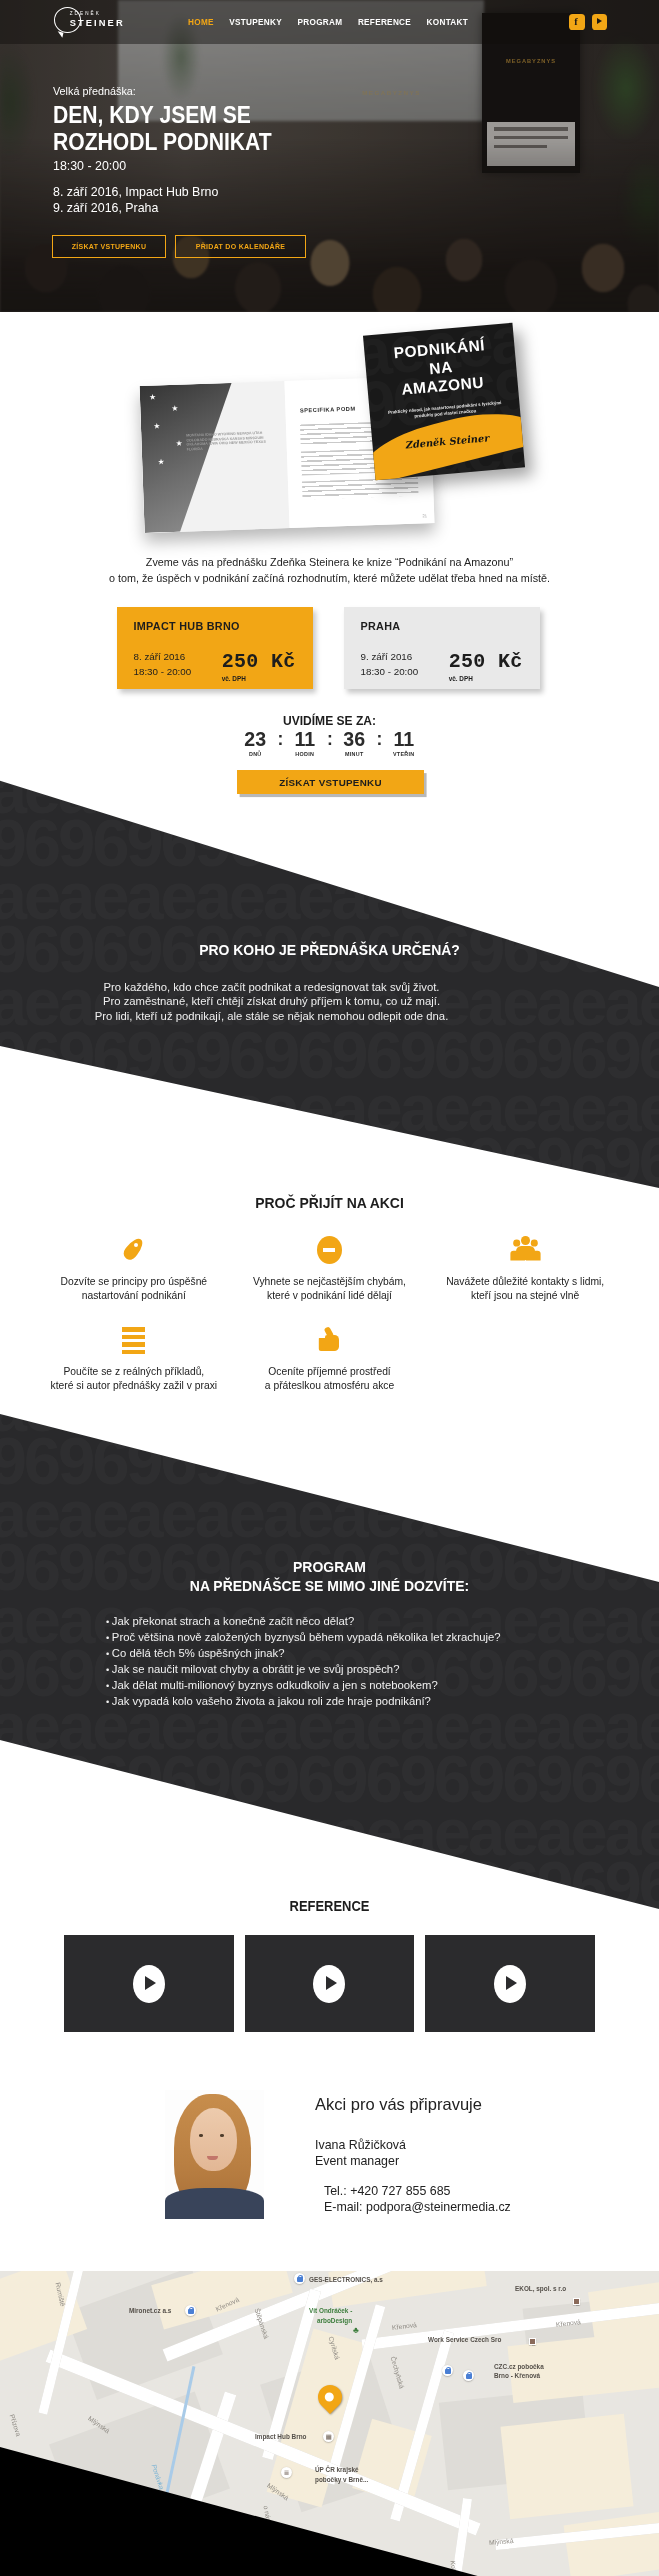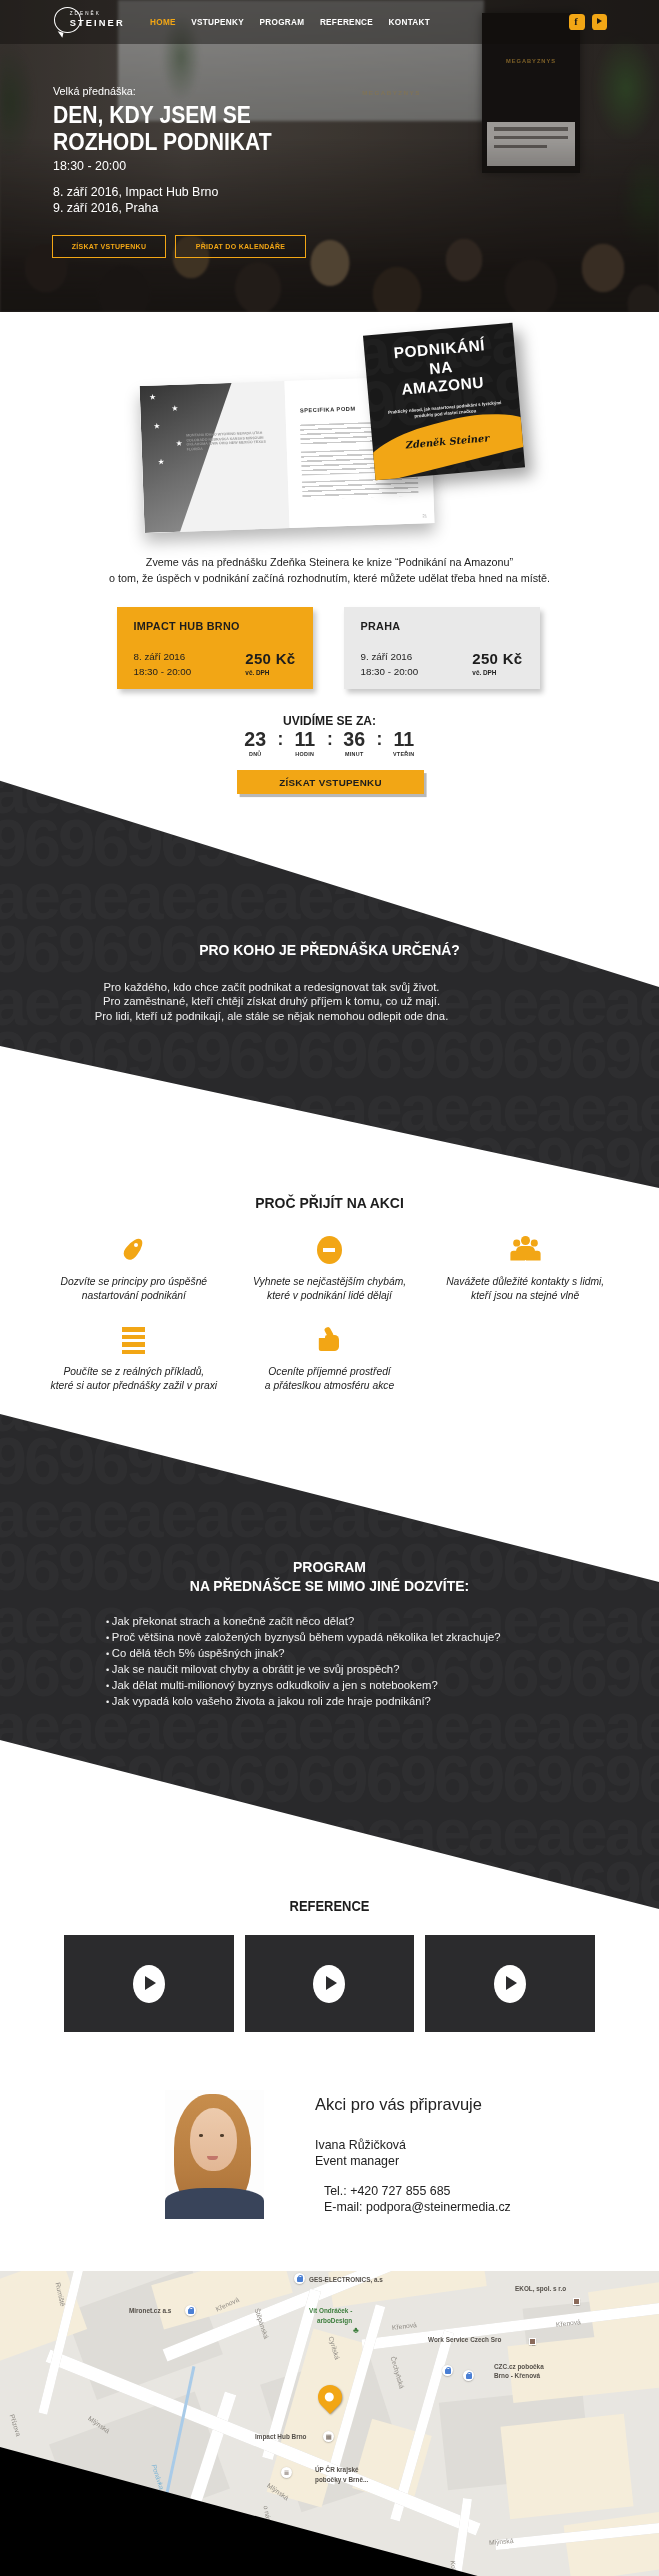--- a/index.html
+++ b/index.html
@@ -44,21 +44,21 @@
   .logo-wrap{position:absolute;left:54px;top:7.2px;display:flex;align-items:center;}
   .logo-bubble{width:25px;height:24px;border:1.5px solid #fff;border-radius:50%;position:relative;}
   .logo-bubble::after{content:"";position:absolute;left:2.1px;bottom:-4.6px;width:0;height:0;
     border-left:6.2px solid transparent;border-top:5.7px solid #fff;transform:rotate(14deg);}
   .logo-text{margin-left:-11.3px;color:#fff;line-height:1;}
   .logo-top{display:block;font-size:4.6px;letter-spacing:2.1px;margin-bottom:1.5px;}
   .logo-bottom{display:block;font-size:9.3px;font-weight:700;letter-spacing:2.1px;}
   #main-nav{position:absolute;left:150px;top:0;height:44px;display:flex;align-items:center;gap:15.5px;
     list-style:none;margin:0;padding:0;}
   #main-nav li{color:#fff;font-size:8.2px;font-weight:700;letter-spacing:0.3px;cursor:pointer;}
-  #main-nav li.active{color:#F2A615;}
+  #main-nav li.active{color:#F2A615;margin-left:38px;}
   .social-row{position:absolute;left:569px;top:14.4px;display:flex;gap:7.2px;}
   .facebook-icon,.youtube-icon{width:15.5px;height:15.5px;background:#F2A615;border-radius:3.6px;position:relative;cursor:pointer;}
   .facebook-icon::after{content:"f";position:absolute;left:5.2px;top:1.5px;font-family:"Liberation Serif",serif;
     font-weight:700;font-size:10.3px;color:#1d1a16;}
   .youtube-icon::after{content:"";position:absolute;left:5.7px;top:4.1px;width:0;height:0;
     border-left:5.7px solid #1d1a16;border-top:3.6px solid transparent;border-bottom:3.6px solid transparent;}
 
   .hero-kicker{position:absolute;left:53px;top:85px;z-index:5;color:#fff;font-size:10.8px;}
   .hero-title{position:absolute;left:53px;top:101px;z-index:5;color:#fff;font-size:24px;font-weight:700;
     line-height:27px;transform:scaleX(.88);transform-origin:left;}
@@ -99,21 +99,21 @@
   .invite{position:absolute;left:0;top:555px;width:659px;text-align:center;font-size:10.8px;
     line-height:15.5px;color:#222;}
 
   
   .ticket{position:absolute;top:607px;width:196px;height:82px;box-shadow:3.1px 3.6px 5.2px rgba(0,0,0,.22);}
   #ticket-brno{left:117px;background:#F2A615;}
   #ticket-praha{left:344px;background:#E9E9E9;}
   .ticket .city{position:absolute;left:16.5px;top:13.4px;font-size:10.8px;font-weight:700;letter-spacing:0.3px;}
   .ticket .dt{position:absolute;left:16.5px;top:42px;font-size:9.8px;line-height:15px;}
   .ticket .price{position:absolute;right:17.5px;top:43px;text-align:left;}
-  .ticket .price b{font-size:15px;letter-spacing:0.3px;}
+  .ticket .price b{font-size:20px;letter-spacing:0.3px;font-family:Liberation Mono, monospace;}
   .ticket .vat{font-size:6.4px;font-weight:700;margin-top:1.5px;}
 
   
   .cd-head{position:absolute;left:0;top:713px;width:659px;text-align:center;font-size:13.4px;
     font-weight:700;transform:scaleX(.9);}
   #cd-units{position:absolute;left:0;top:729px;width:659px;display:flex;justify-content:center;gap:17.5px;}
   .cd-unit{position:relative;text-align:center;min-width:32px;}
   .cd-unit + .cd-unit::before{content:":";position:absolute;left:-11.3px;top:0;font-size:17.5px;font-weight:700;color:#2b2b2b;}
   .cd-num{font-size:19.6px;font-weight:700;color:#2b2b2b;line-height:20.6px;}
   .cd-lab{font-size:5.4px;font-weight:700;color:#2b2b2b;letter-spacing:0.3px;margin-top:1px;}
@@ -137,21 +137,21 @@
   .program-bullets{position:absolute;left:106px;top:1614px;width:484px;color:#f0f0f0;font-size:11.3px;line-height:15px;}
   .bullet::before{content:"• ";font-size:9.3px;}
 
   
   #benefits-title{position:absolute;left:0;top:1194px;width:659px;text-align:center;font-size:15.5px;
     font-weight:700;color:#1d1d1d;transform:scaleX(.9);}
   #benefits-grid{position:absolute;left:36px;top:1235px;width:587px;display:grid;
     grid-template-columns:1fr 1fr 1fr;row-gap:23px;}
   .benefit{text-align:center;}
   .benefit-icon{display:inline-block;position:relative;width:31px;height:31px;margin-bottom:7.2px;}
-  .benefit-text{font-size:10.3px;line-height:13.4px;color:#222;white-space:pre-line;font-style:italic;}
+  .benefit-text{font-size:10.3px;line-height:13.4px;color:#222;white-space:pre-line;}
   .rocket-icon::before{content:"";position:absolute;left:8.2px;top:2.1px;width:13.4px;height:24px;background:#F2A615;
     border-radius:50% 50% 46% 46%/62% 62% 30% 30%;transform:rotate(38deg);}
   .rocket-icon::after{content:"";position:absolute;left:15.5px;top:8.2px;width:4.1px;height:4.1px;background:#fff;
     border-radius:50%;}
   .plug-icon{transform:rotate(-35deg);}
   .plug-icon::before{content:"";position:absolute;left:8.8px;top:11.3px;width:12.4px;height:11.3px;background:#F2A615;
     border-radius:2.6px 2.6px 5.7px 5.7px;}
   .plug-icon::after{content:"";position:absolute;left:11.3px;top:3.1px;width:2.1px;height:6.7px;background:#F2A615;
     box-shadow:5.2px 0 0 #F2A615;}
   .no-entry-icon::before{content:"";position:absolute;left:2.6px;top:1px;width:25px;height:28px;background:#F2A615;

